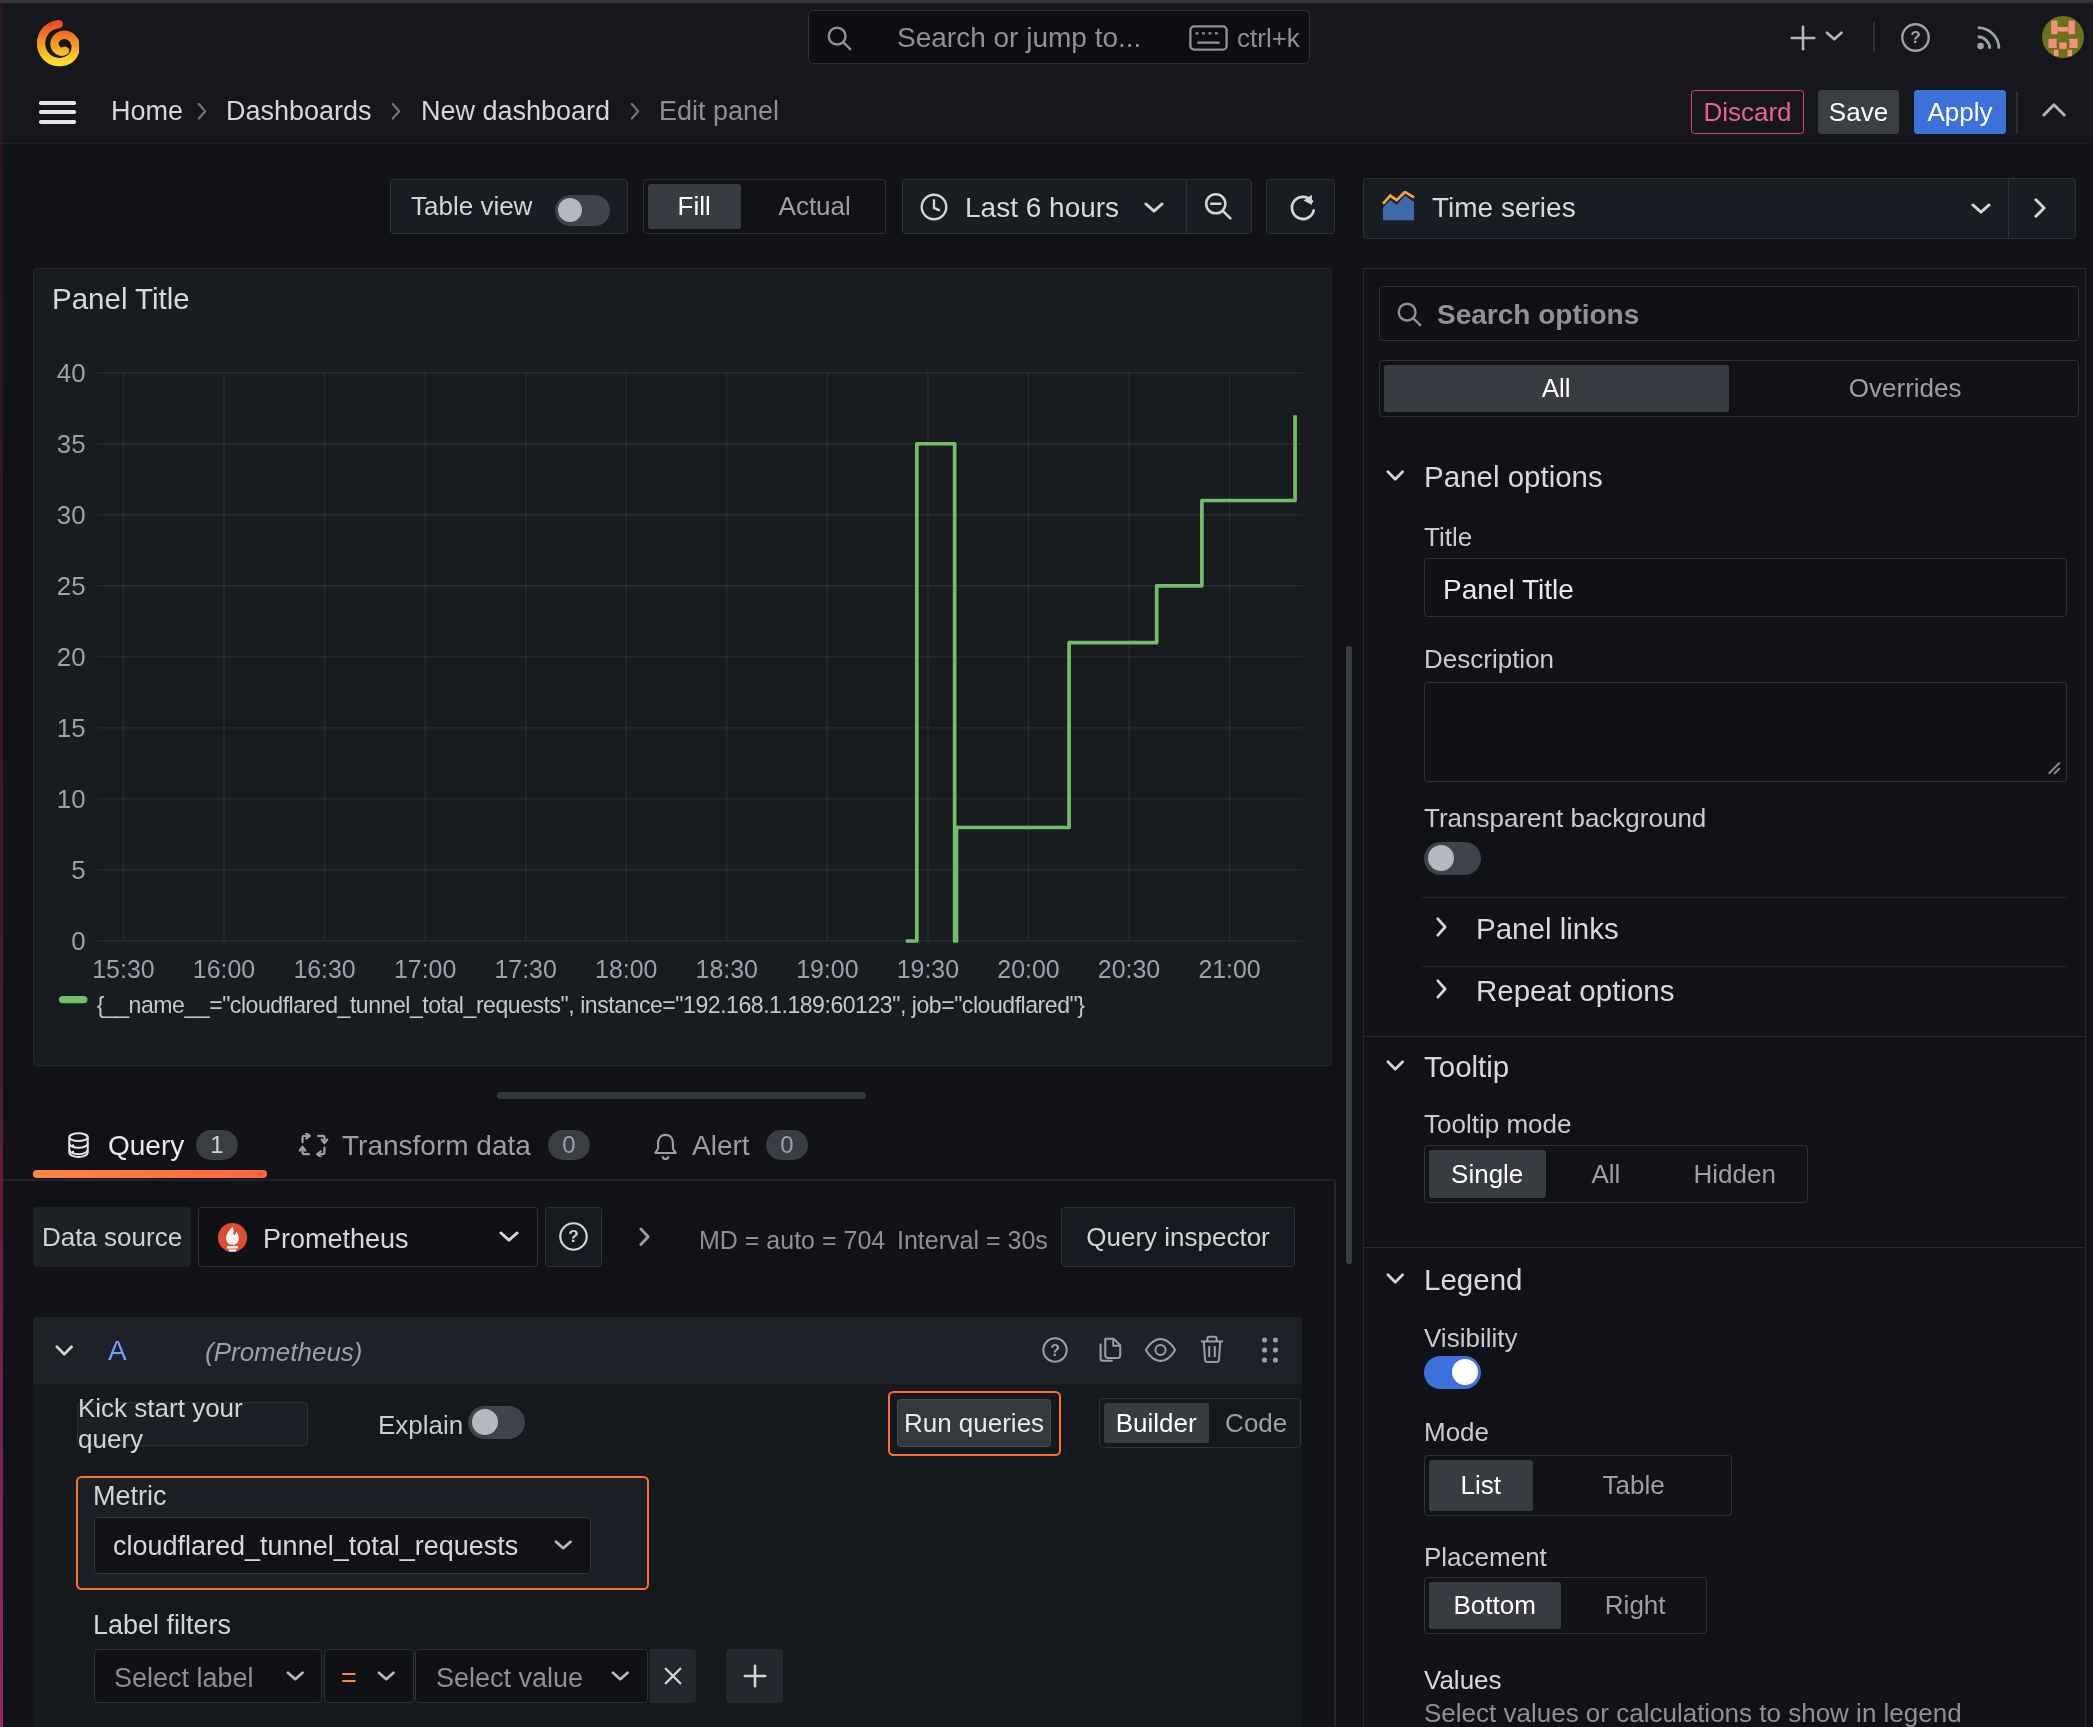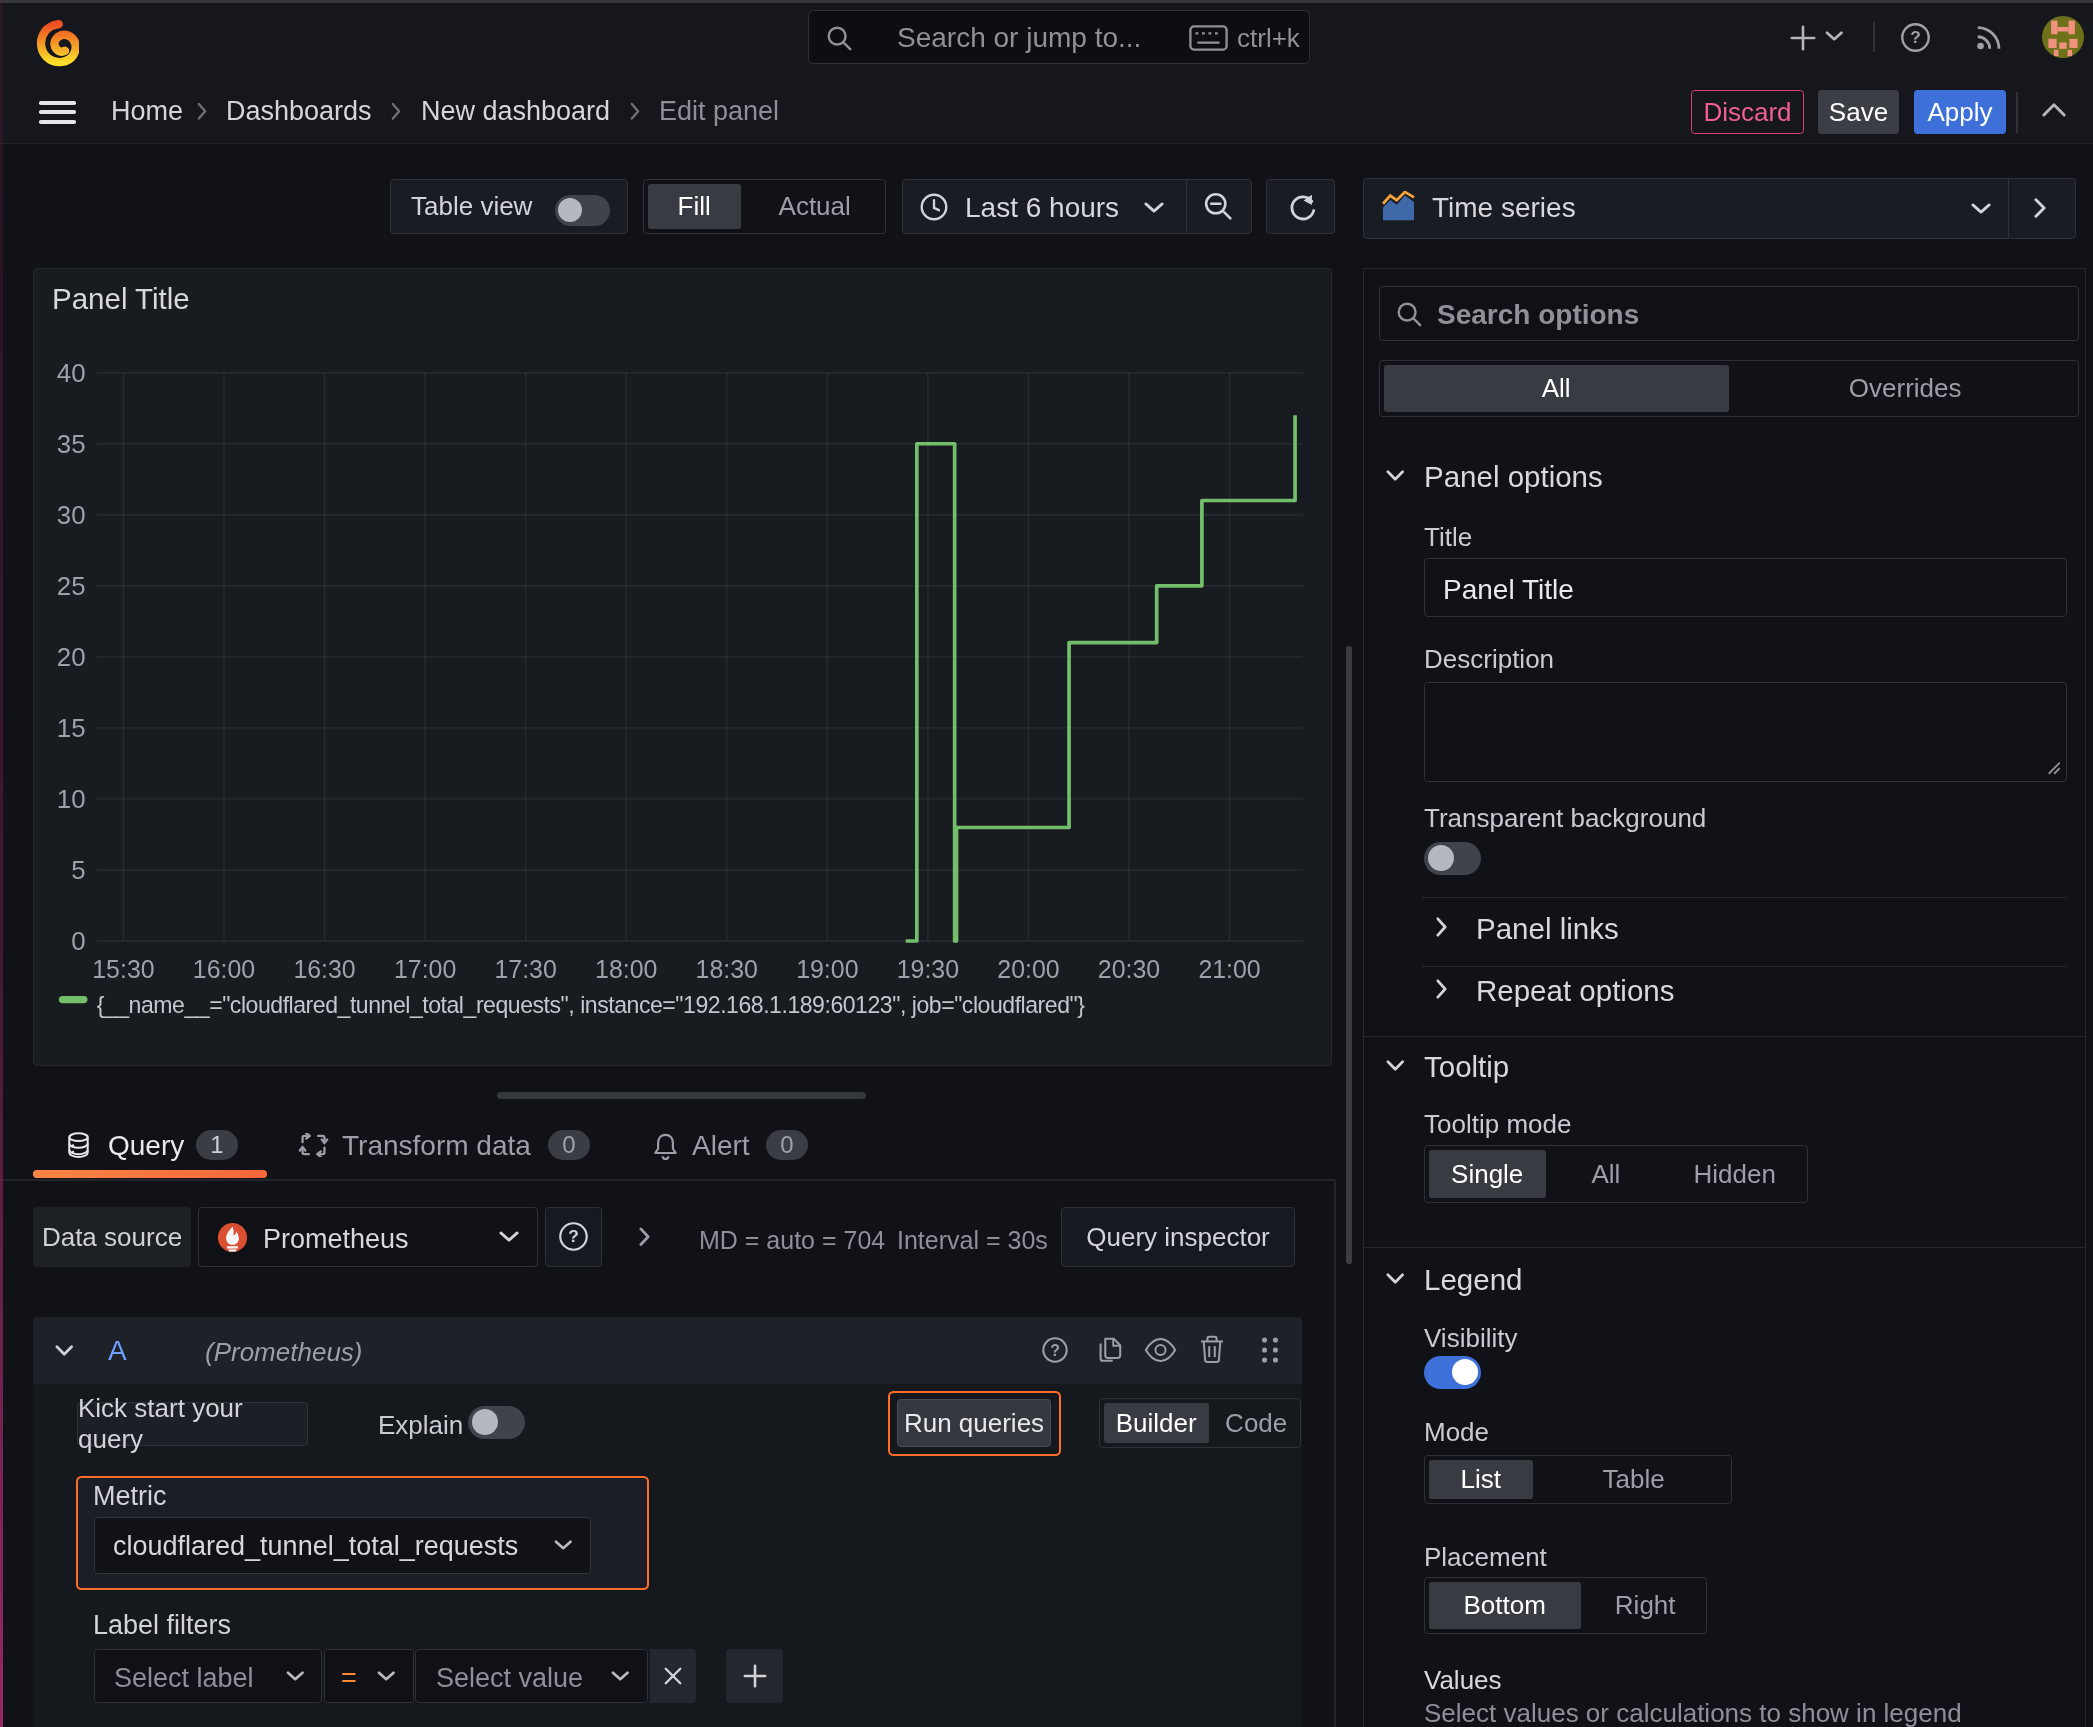--- a/index.html
+++ b/index.html
@@ -193,27 +193,27 @@
   </div>
 <div class="a" style="left:1364px;top:1247px;width:722px;height:0.9px;background:#25282e"></div>
 <svg class="a" style="left:1386px;top:1273px" width="18.5" height="11" viewBox="0 0 20 12">
     <polyline points="2,2 10.0,10 18,2" fill="none" stroke="#d3d4da" stroke-width="3" stroke-linecap="round" stroke-linejoin="round"></polyline>
   </svg>
 <div class="a" style="left:1424px;top:1263px;font-size:29.5px;color:#d8d9df;font-weight:500;white-space:nowrap;">Legend</div>
 <div class="a" style="left:1424px;top:1323px;font-size:26px;color:#c9cad2;font-weight:400;white-space:nowrap;">Visibility</div>
 <div class="a" style="left:1424px;top:1356px;width:57px;height:33px;background:#3d71d9;border-radius:16.6px"></div>
 <div class="a" style="left:1452px;top:1359px;width:26px;height:26px;background:#ffffff;border-radius:50%"></div>
 <div class="a" style="left:1424px;top:1417px;font-size:26px;color:#c9cad2;font-weight:400;white-space:nowrap;">Mode</div>
-<div class="a seg" style="left:1424px;top:1455px;width:308px;height:49px">
+<div class="a seg" style="left:1424px;top:1455px;width:308px;height:61px">
     <div class="on" style="width:104px;font-weight:500">List</div>
     <div class="off" style="flex:1">Table</div>
   </div>
 <div class="a" style="left:1424px;top:1542px;font-size:26px;color:#c9cad2;font-weight:400;white-space:nowrap;">Placement</div>
 <div class="a seg" style="left:1424px;top:1577px;width:283px;height:57px">
-    <div class="on" style="width:152px;font-weight:500">Bottom</div>
+    <div class="on" style="width:132px;font-weight:500">Bottom</div>
     <div class="off" style="flex:1">Right</div>
   </div>
 <div class="a" style="left:1424px;top:1665px;font-size:26px;color:#d8d9df;font-weight:500;white-space:nowrap;">Values</div>
 <div class="a" style="left:1424px;top:1698px;font-size:26px;color:#8e8f99;font-weight:400;white-space:nowrap;">Select values or calculations to show in legend</div>
 <div class="a" style="left:33px;top:268px;width:1299px;height:798px;background:#181b20;border:0.9px solid #25282e;border-radius:3.7px"></div>
 <div class="a" style="left:52px;top:282px;font-size:29.5px;color:#d8d9df;font-weight:500;white-space:nowrap;">Panel Title</div>
 <svg class="a" style="left:33px;top:268px" width="1299" height="798" viewBox="0 0 1408 865">
 <g stroke="rgba(204,204,220,0.085)" stroke-width="1.5">
       <line x1="98" y1="113.5" x2="98" y2="729.5"></line>
       <line x1="207" y1="113.5" x2="207" y2="729.5"></line>

